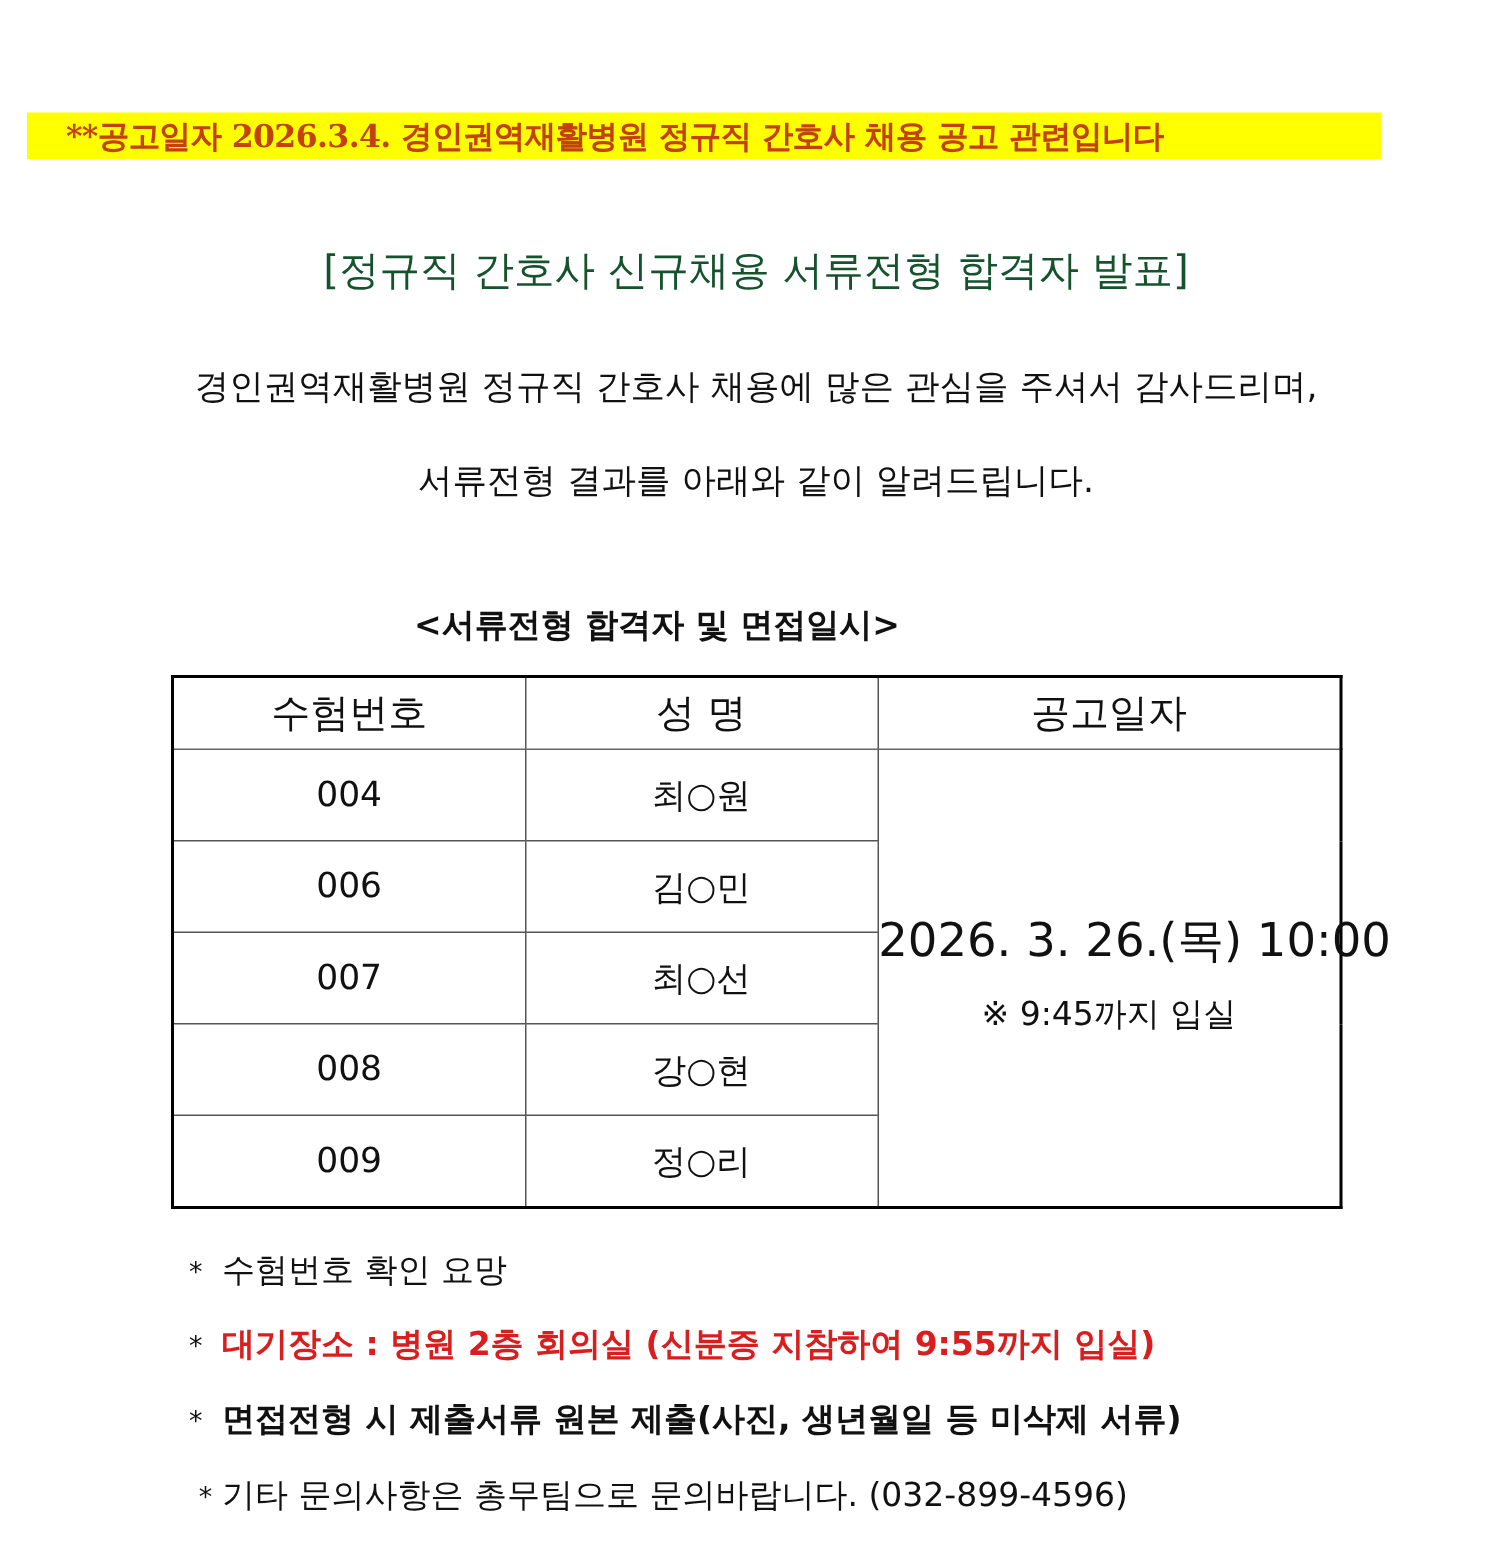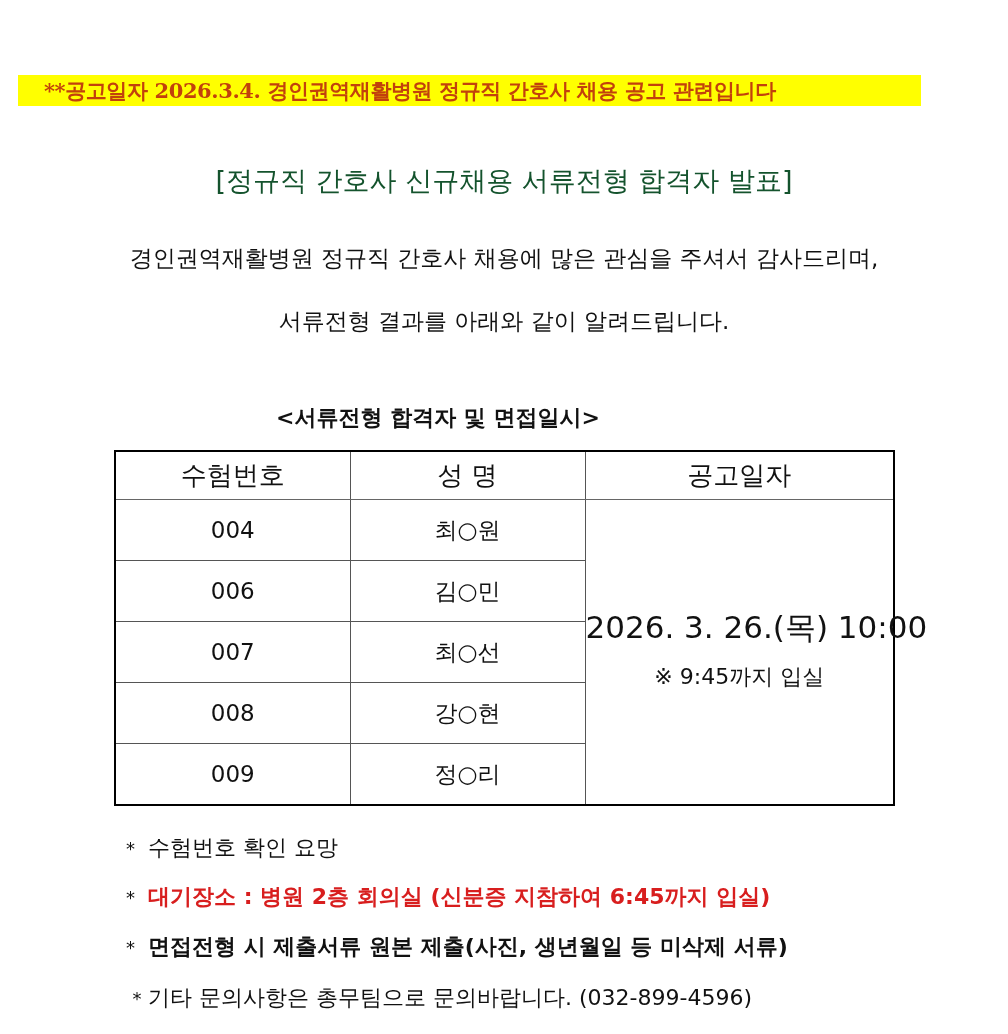--- a/index.html
+++ b/index.html
@@ -184,20 +184,20 @@
       <td>009</td>
       <td>정○리</td>
     </tr>
   </tbody>
 </table>
 
 <div class="note n1">
   <span class="bullet">*</span><span>수험번호 확인 요망</span>
 </div>
 <div class="note n2">
-  <span class="bullet">*</span><span>대기장소 : 병원 2층 회의실 (신분증 지참하여 6:45까지 입실)</span>
+  <span class="bullet">*</span><span>대기장소 : 병원 2층 회의실 (신분증 지참하여 9:55까지 입실)</span>
 </div>
 <div class="note n3">
   <span class="bullet">*</span><span>면접전형 시 제출서류 원본 제출(사진, 생년월일 등 미삭제 서류)</span>
 </div>
 <div class="note n4">
   <span class="bullet">*</span><span>기타 문의사항은 총무팀으로 문의바랍니다. (032-899-4596)</span>
 </div>
 
 </body></html>

